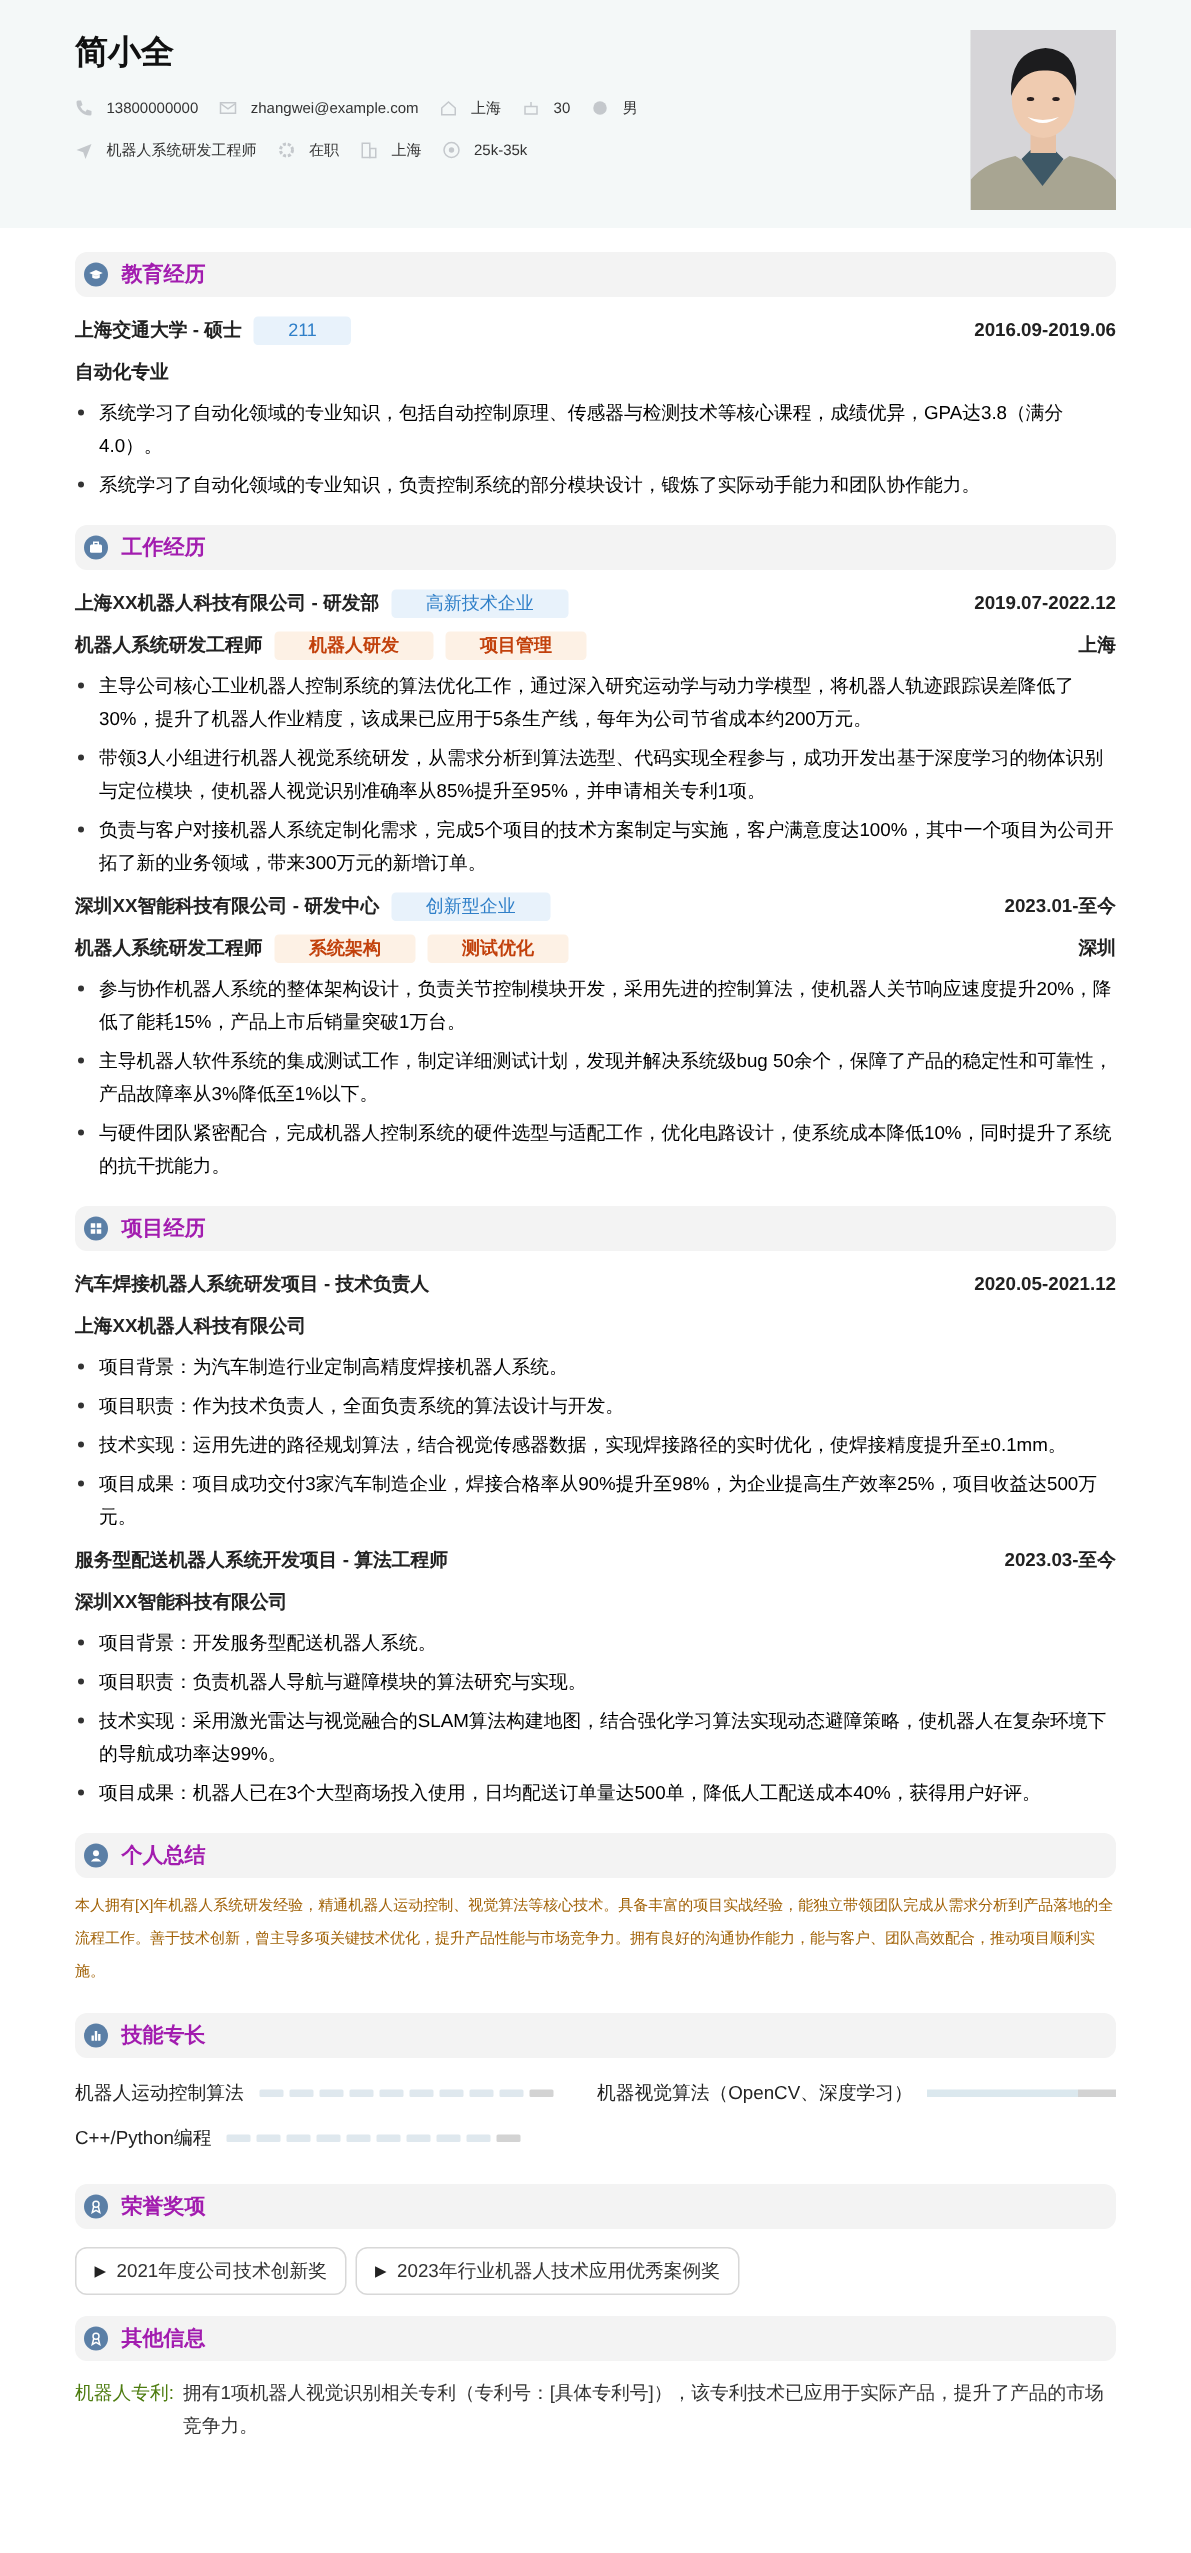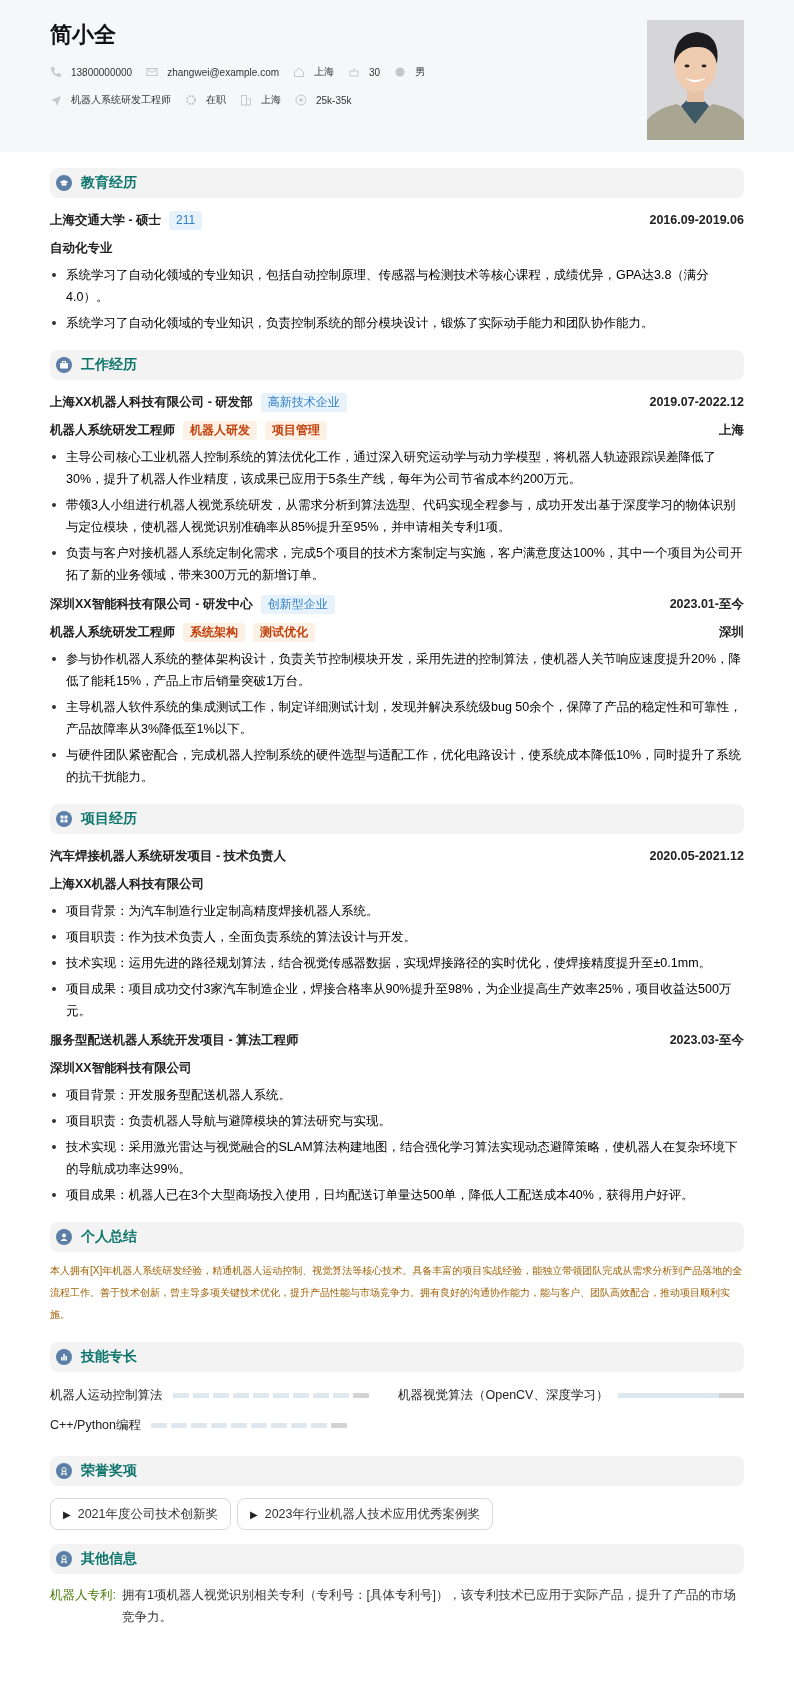--- a/index.html
+++ b/index.html
@@ -12,26 +12,26 @@
   .info-row.first { margin-top: 8px; }
   .info-item { display: flex; align-items: center; margin-right: 14px; }
   .info-icon { width: 12px; height: 12px; margin-right: 9px; color: #c4c8cc; display: inline-flex; align-items: center; justify-content: center; }
   .info-icon svg { width: 12px; height: 12px; }
   .photo { position: absolute; left: 647px; top: 20px; width: 97px; height: 120px; background: linear-gradient(#d8d8da, #cfcfd2); overflow: hidden; }
 
   .content { padding: 0 50px; }
   .section-head { margin-top: 16px; height: 30px; background: #f3f3f3; border-radius: 8px; display: flex; align-items: center; padding-left: 6px; }
   .sec-icon { width: 16px; height: 16px; border-radius: 50%; background: #5b7fa6; margin-right: 9px; display: inline-flex; align-items: center; justify-content: center; }
   .sec-icon svg { width: 10px; height: 10px; }
-  .sec-title { font-size: 14px; font-weight: bold; color: #0f766e; }
+  .sec-title { font-size: 14px; font-weight: bold; color: #a21caf; }
 
   .row { display: flex; justify-content: space-between; align-items: center; height: 28px; }
   .row.first { margin-top: 8px; }
   .bold { font-weight: bold; font-size: 12.5px; color: #222; }
-  .tag { display: inline-block; font-size: 12px; padding: 1px 7px; margin-left: 8px; border-radius: 3px; line-height: 17px; font-weight: normal; }
+  .tag { display: inline-block; font-size: 12px; padding: 1px 23px; margin-left: 8px; border-radius: 3px; line-height: 17px; font-weight: normal; }
   .tag.blue { background: #e8f2fb; color: #2f7fc8; }
   .tag.orange { background: #fdf1e5; color: #c2410c; font-weight: bold; }
 
   ul.bullets { list-style: none; margin-top: 2px; }
   ul.bullets li { position: relative; padding-left: 16px; font-size: 12.5px; line-height: 22px; color: #000000; margin-bottom: 4px; }
   ul.bullets li::before { content: ""; position: absolute; left: 2px; top: 9px; width: 4px; height: 4px; border-radius: 50%; background: #333; }
 
   .summary { font-size: 10px; line-height: 22px; color: #a16207; margin-top: 8px; }
 
   .skills { display: flex; flex-wrap: wrap; margin-top: 8px; }

